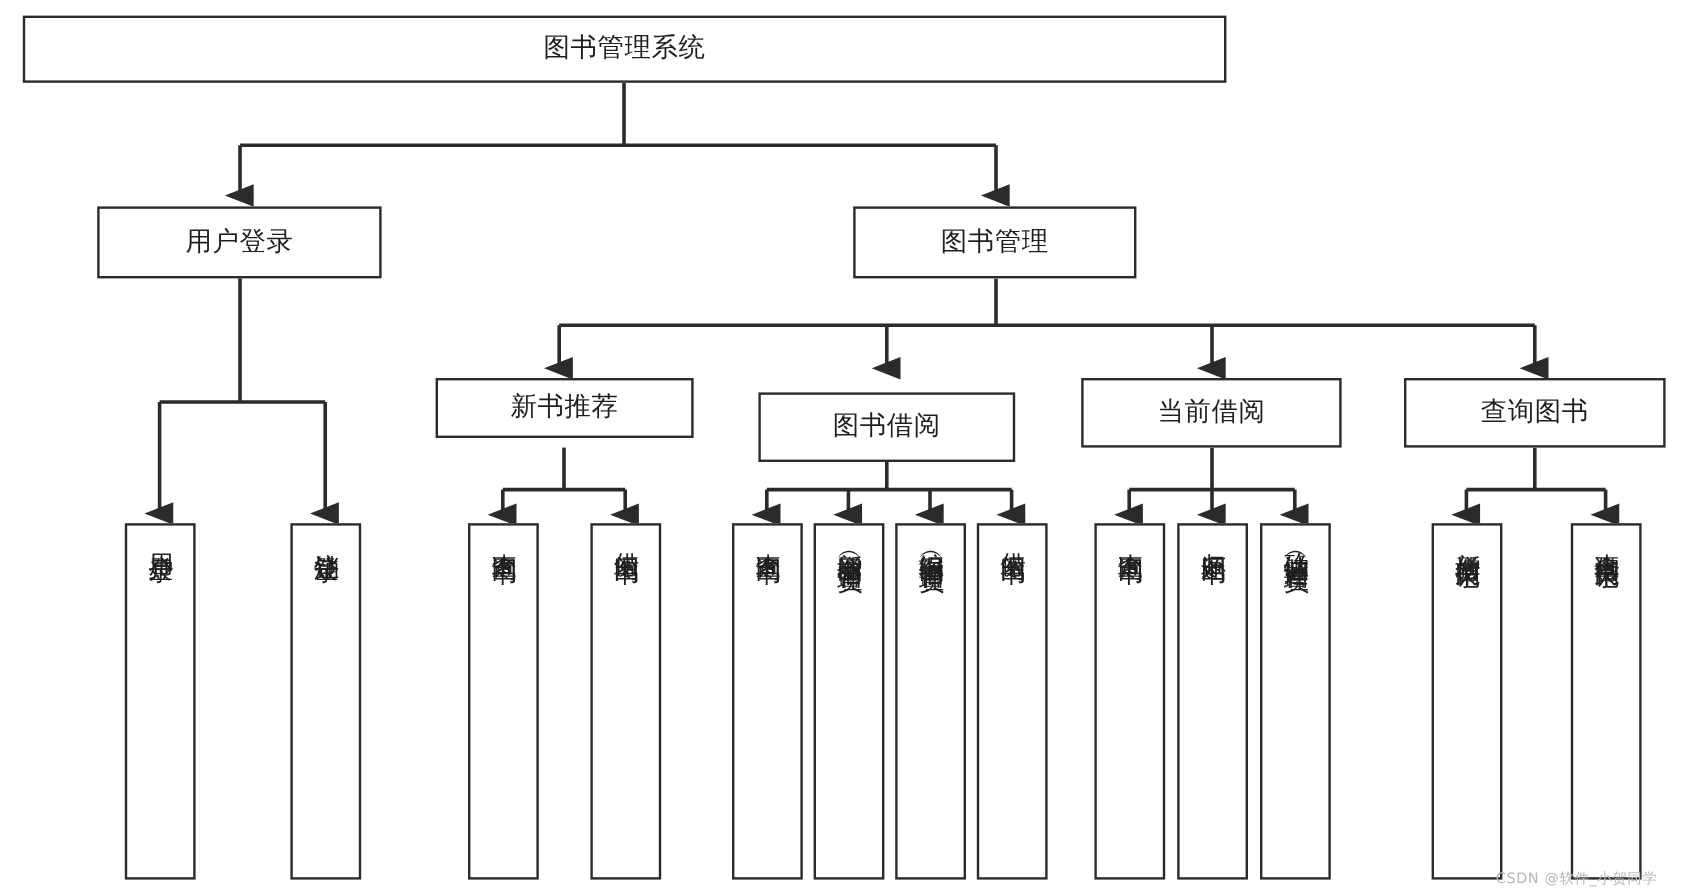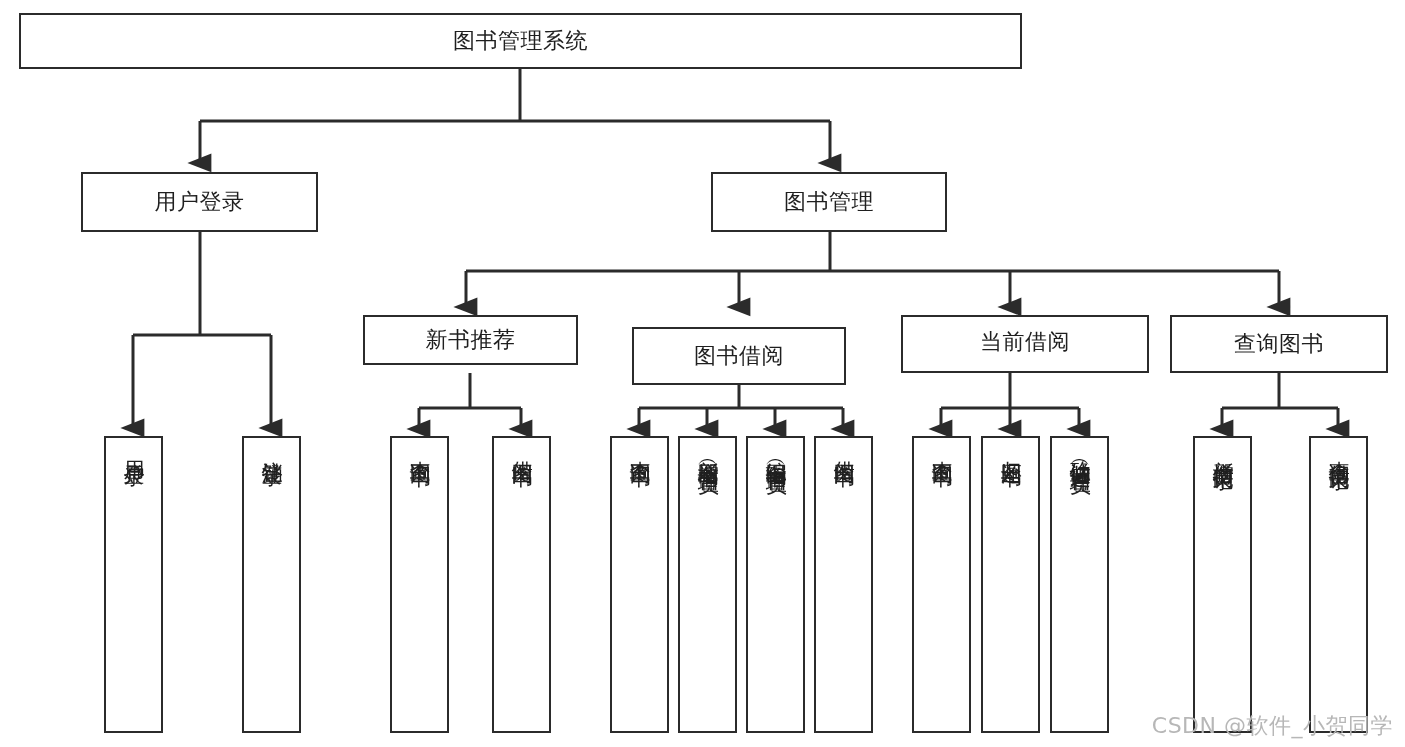--- a/index.html
+++ b/index.html
@@ -52,23 +52,23 @@
   }
   .node.vertical .label {
     writing-mode: vertical-rl;
     text-orientation: upright;
     font-size: 21px;
     line-height: 1.12;
     letter-spacing: 2px;
   }
   #watermark {
     position: absolute;
-    right: 12px;
+    right: 24px;
     bottom: 6px;
-    font-size: 22px;
+    font-size: 12px;
     color: #b7b7b7;
     letter-spacing: 0.5px;
     z-index: 6;
     white-space: nowrap;
   }
 </style>
 </head>
 <body>
 
 <div id="diagram-root">
@@ -133,21 +133,21 @@
   <div class="node horizontal" style="left:711px; top:172px; width:236px; height:60px;">
     <span class="label">图书管理</span>
   </div>
 
   <div class="node horizontal" style="left:363px; top:315px; width:215px; height:50px;">
     <span class="label">新书推荐</span>
   </div>
   <div class="node horizontal" style="left:632px; top:315px; width:214px; height:58px;margin-top:12px;">
     <span class="label">图书借阅</span>
   </div>
-  <div class="node horizontal" style="left:901px; top:315px; width:248px; height:58px;font-family:Liberation Mono, monospace;">
+  <div class="node horizontal" style="left:901px; top:315px; width:217px; height:58px;">
     <span class="label">当前借阅</span>
   </div>
   <div class="node horizontal" style="left:1170px; top:315px; width:218px; height:58px;">
     <span class="label">查询图书</span>
   </div>
 
   <div class="node vertical" style="left:104px; top:436px; width:59px; height:297px;">
     <span class="label">用户登录</span>
   </div>
   <div class="node vertical" style="left:242px; top:436px; width:59px; height:297px;">

